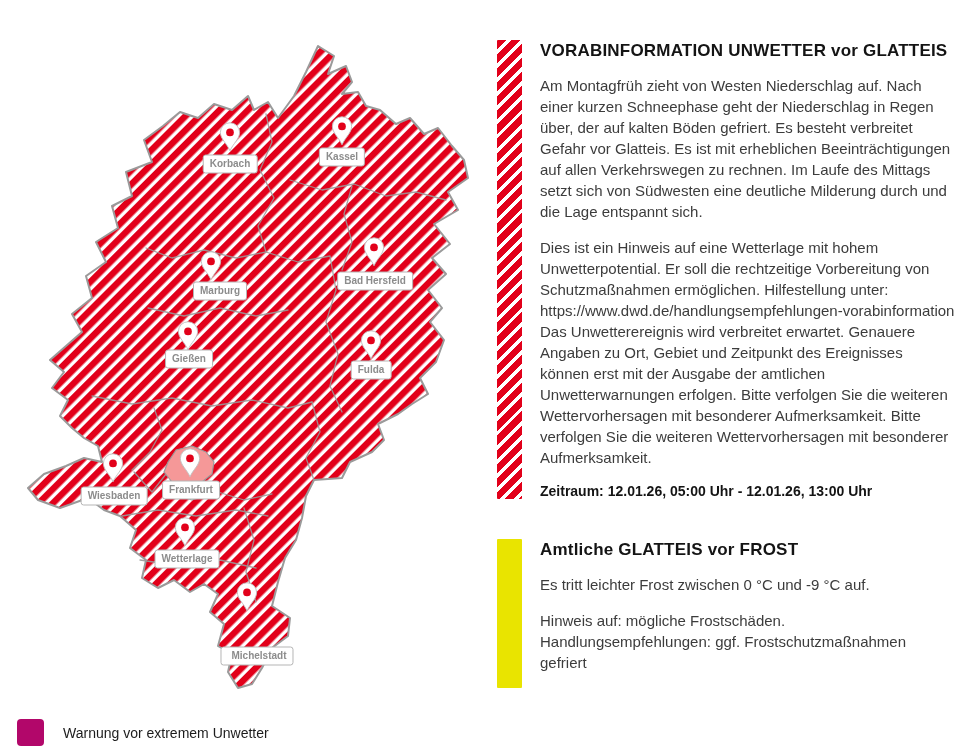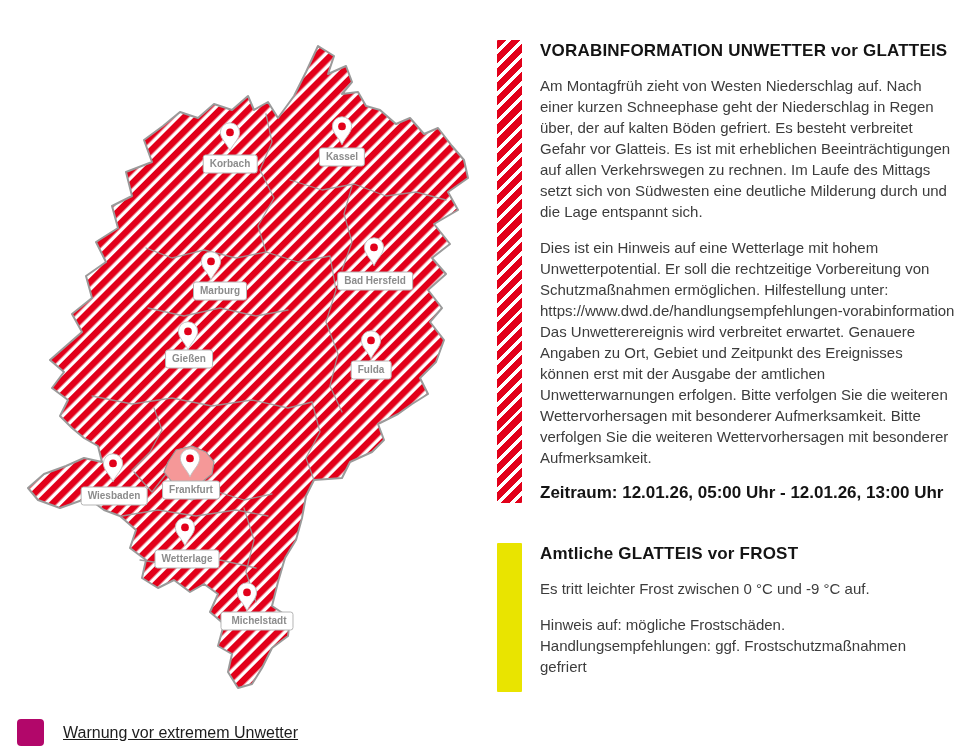--- a/index.html
+++ b/index.html
@@ -33,27 +33,27 @@
   .card-bar{width:25px;flex:0 0 25px;border-radius:1px;}
   .card-bar.hatched{background:repeating-linear-gradient(135deg,
       var(--warning-red) 0px, var(--warning-red) 6.5px,
       #ffffff 6.5px, #ffffff 10px);}
   .card-bar.solid-yellow{background:var(--warning-yellow);}
   .card-body{margin-left:18px;width:415px;}
   .card-heading{font-size:17px;font-weight:bold;color:#141414;
     margin:1px 0 14px 0;letter-spacing:.2px;}
   .card-para{font-size:15px;line-height:21px;color:var(--body-text);
     margin:0 0 15px 0;}
-  .card-zeitraum{font-size:17px;font-weight:bold;color:#141414;margin-top:0;}
+  .card-zeitraum{font-size:14px;font-weight:bold;color:#141414;margin-top:0;}
 
   
   .legend{position:absolute;left:17px;top:719px;display:flex;align-items:center;}
   .legend-swatch{width:27px;height:27px;border-radius:4px;
     background:var(--extreme-magenta);}
-  .legend-label{margin-left:19px;font-size:16px;color:#1c1c1c;text-decoration:underline;}
+  .legend-label{margin-left:19px;font-size:14px;color:#1c1c1c;}
 </style>
 </head>
 <body>
 
 <div class="stage">
 
   <div class="map-wrap">
     <svg class="map-svg" width="500" height="700" viewBox="0 0 500 700">
       <defs>
         <pattern id="redHatch" width="10" height="10" patternUnits="userSpaceOnUse" patternTransform="rotate(-45)">
@@ -140,21 +140,21 @@
         <div class="map-label" style="left: 191px; top: 490px;">Frankfurt</div>
         <div class="map-pin" style="left: 174px; top: 517px;"><svg width="22" height="30" viewBox="0 0 24 32">
             <path d="M12 31 C 8.5 23 1.5 18 1.5 11 A 10.5 10.5 0 1 1 22.5 11 C 22.5 18 15.5 23 12 31 Z" fill="#ffffff" stroke="#c0c0c0" stroke-width="1"></path>
             <circle cx="12" cy="11" r="4.2" style="fill:var(--warning-red)"></circle>
           </svg></div>
         <div class="map-label" style="left: 187px; top: 559px;">Wetterlage</div>
         <div class="map-pin" style="left: 236px; top: 582px;"><svg width="22" height="30" viewBox="0 0 24 32">
             <path d="M12 31 C 8.5 23 1.5 18 1.5 11 A 10.5 10.5 0 1 1 22.5 11 C 22.5 18 15.5 23 12 31 Z" fill="#ffffff" stroke="#c0c0c0" stroke-width="1"></path>
             <circle cx="12" cy="11" r="4.2" style="fill:var(--warning-red)"></circle>
           </svg></div>
-        <div class="map-label" style="left: 257px; top: 621px; padding-left: 10px;">Michelstadt</div>
+        <div class="map-label" style="left: 257px; top: 656px; padding-left: 10px;">Michelstadt</div>
       </div>
   </div>
 
   <div class="panel">
 
     <div class="warning-card">
       <div class="card-bar hatched"></div>
       <div class="card-body">
         <h2 class="card-heading">VORABINFORMATION UNWETTER vor GLATTEIS</h2>
         <p class="card-para">Am Montagfrüh zieht von Westen Niederschlag auf. Nach einer kurzen Schneephase geht der Niederschlag in Regen über, der auf kalten Böden gefriert. Es besteht verbreitet Gefahr vor Glatteis. Es ist mit erheblichen Beeinträchtigungen auf allen Verkehrswegen zu rechnen. Im Laufe des Mittags setzt sich von Südwesten eine deutliche Milderung durch und die Lage entspannt sich.</p>

